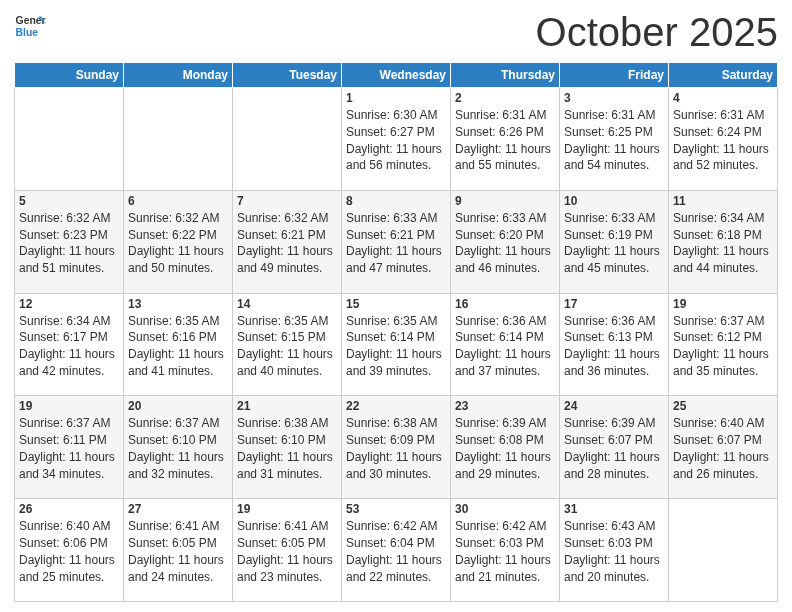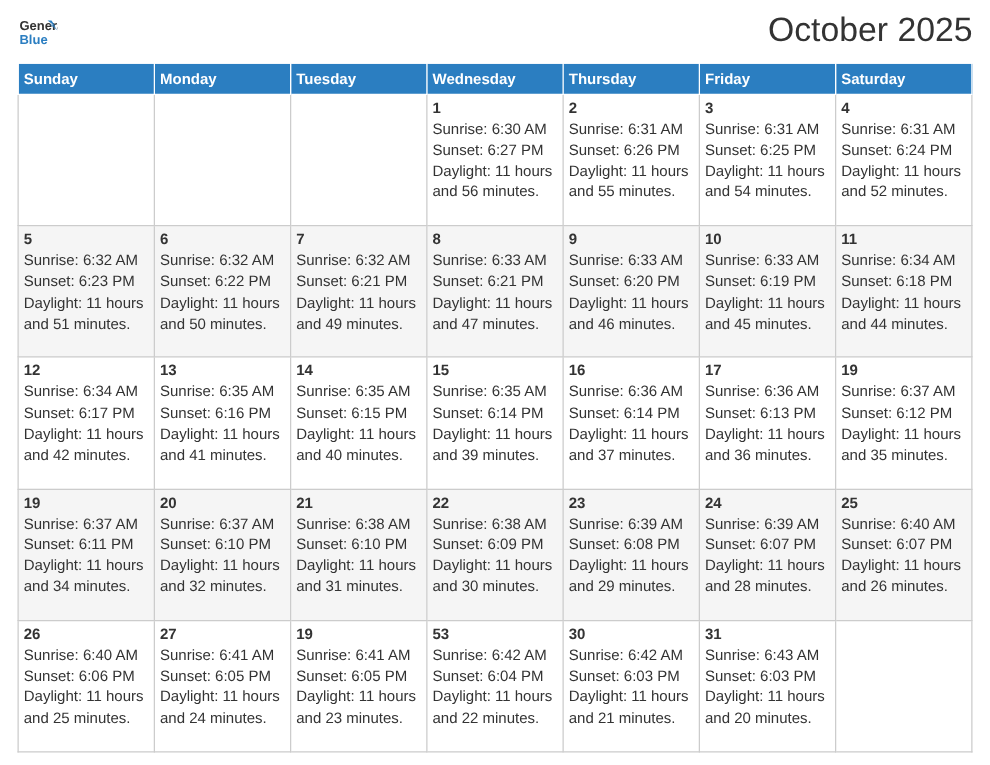--- a/index.html
+++ b/index.html
@@ -29,42 +29,42 @@
       gap: 6px;
     }
     .logo-icon {
       width: 32px;
       height: 32px;
     }
     .title-block {
       text-align: right;
     }
     .month-title {
-      font-size: 27px;
+      font-size: 40px;
       font-weight: 300;
       color: #333;
       line-height: 1.1;
     }
     .subtitle {
       font-size: 14px;
       color: #555;
     }
     .calendar {
       flex: 1;
       border-collapse: collapse;
       width: 100%;
       table-layout: fixed;
     }
     .calendar th {
       background: #2b7ec1;
       color: #fff;
       font-size: 12px;
       font-weight: bold;
       padding: 5px 4px;
-      text-align: left;
+      text-align: right;
       border: 1px solid #fff;
     }
     .calendar td {
       border: 1px solid #ccc;
       vertical-align: top;
       padding: 3px 4px;
       font-size: 9.5px;
       color: #333;
       height: 80px;
     }

